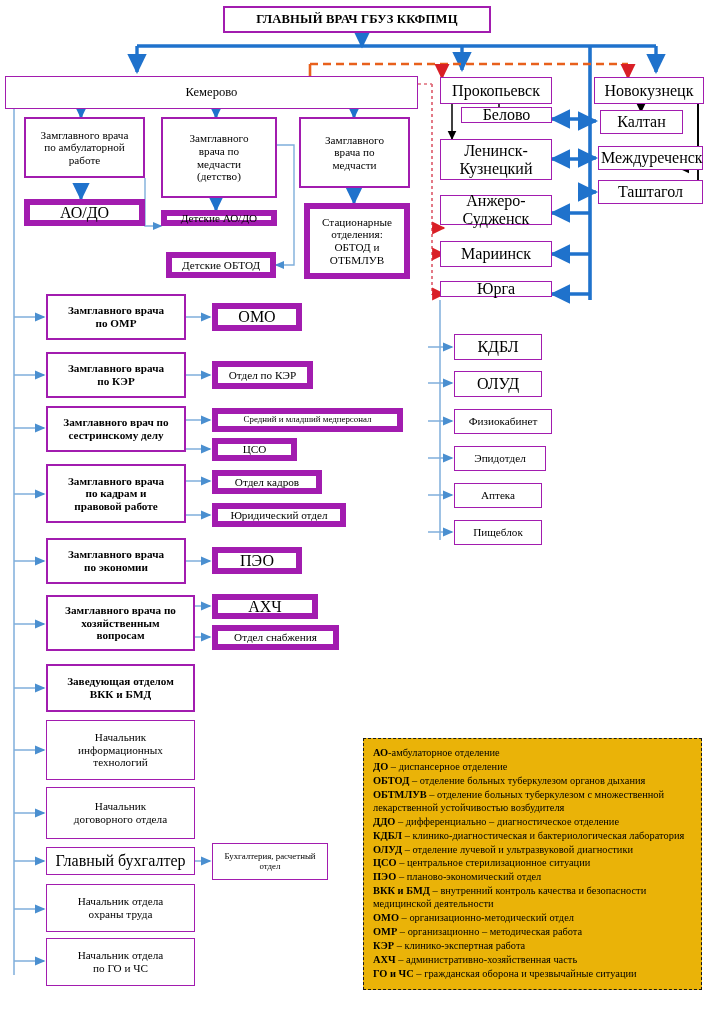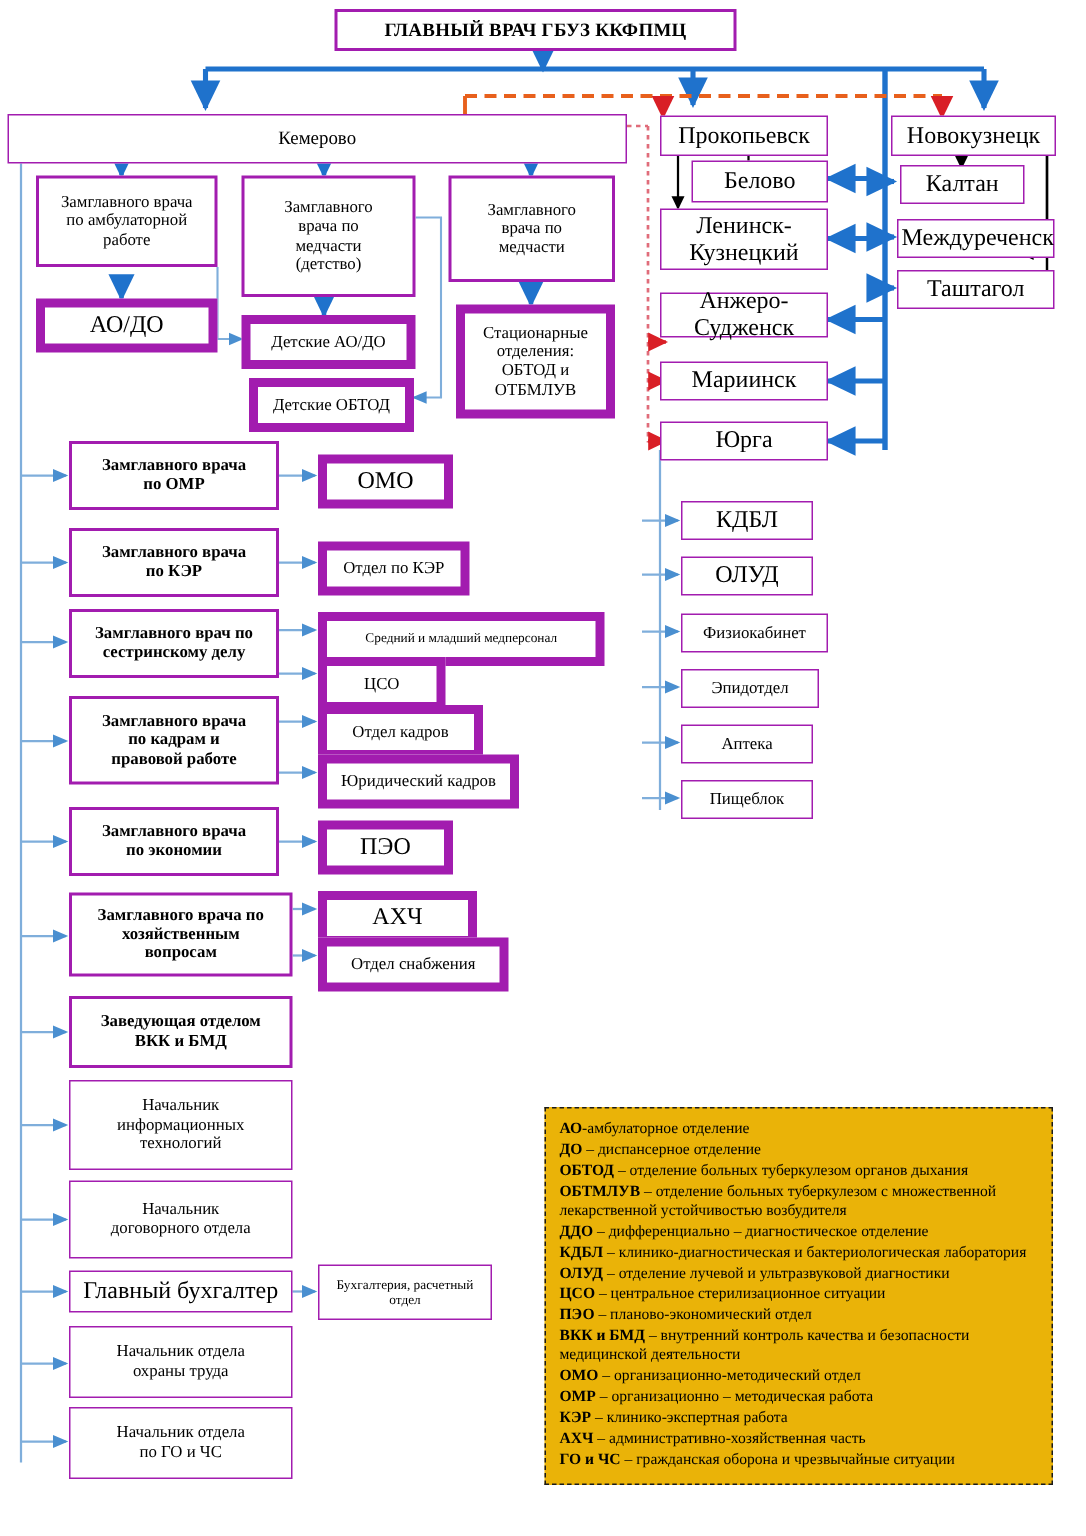--- a/index.html
+++ b/index.html
@@ -27,21 +27,21 @@
     position:absolute;
     box-sizing:border-box;
     background:#ffffff;
     border:6px solid #a21caf;
     display:flex;
     align-items:center;
     justify-content:center;
     text-align:center;
     line-height:1.12;
     z-index:3;
-    padding:12px 2px;
+    padding:2px 2px;
   }
   .box.thick{ border-width:2.6px; }
   .box.med{ border-width:1.8px; }
   .box.title{ border-width:2.4px; font-weight:bold; letter-spacing:.2px; }
   .box span{ display:block; width:100%; }
   .fs13{ font-size:12.6px; }
   .fs12{ font-size:16px; }
   .fs11{ font-size:11.2px; }
   .fs9 { font-size:8.9px; }
 
@@ -202,21 +202,21 @@
     <span>Кемерово</span>
   </div>
 
   <div class="box med fs12" style="left:440px; top:77px; width:112px; height:27px;">
     <span>Прокопьевск</span>
   </div>
   <div class="box med fs12" style="left:594px; top:77px; width:110px; height:27px;">
     <span>Новокузнецк</span>
   </div>
 
-  <div class="box med fs12" style="left:461px; top:107px; width:91px; height:28px;">
+  <div class="box med fs12" style="left:461px; top:107px; width:91px; height:16px;">
     <span>Белово</span>
   </div>
   <div class="box med fs12" style="left:600px; top:110px; width:83px; height:24px;">
     <span>Калтан</span>
   </div>
 
   <div class="box med fs12" style="left:440px; top:139px; width:112px; height:41px;">
     <span>Ленинск-<br>Кузнецкий</span>
   </div>
   <div class="box med fs12" style="left:598px; top:146px; width:105px; height:24px;align-items:center;">
@@ -306,21 +306,21 @@
   <div class="box fs9" style="left:212px; top:408px; width:191px; height:24px;">
     <span>Средний и младший медперсонал</span>
   </div>
   <div class="box fs11" style="left:212px; top:438px; width:85px; height:23px;">
     <span>ЦСО</span>
   </div>
   <div class="box fs11" style="left:212px; top:470px; width:110px; height:24px;">
     <span>Отдел кадров</span>
   </div>
   <div class="box fs11" style="left:212px; top:503px; width:134px; height:24px;">
-    <span>Юридический кадров</span>
+    <span>Юридический отдел</span>
   </div>
   <div class="box fs12" style="left:212px; top:547px; width:90px; height:27px;">
     <span>ПЭО</span>
   </div>
   <div class="box fs12" style="left:212px; top:594px; width:106px; height:25px;">
     <span>АХЧ</span>
   </div>
   <div class="box fs11" style="left:212px; top:625px; width:127px; height:25px;">
     <span>Отдел снабжения</span>
   </div>

